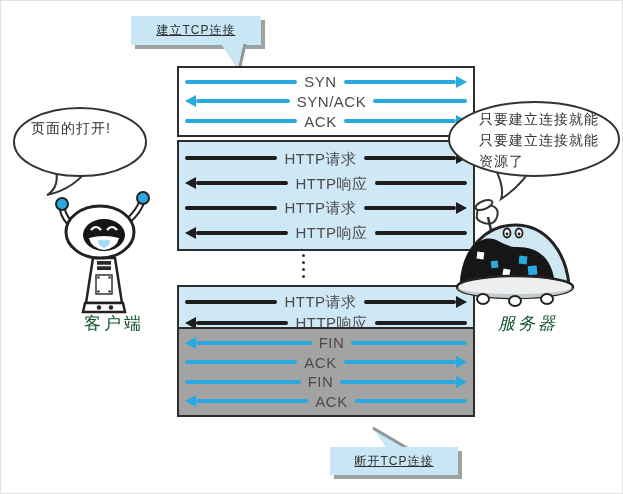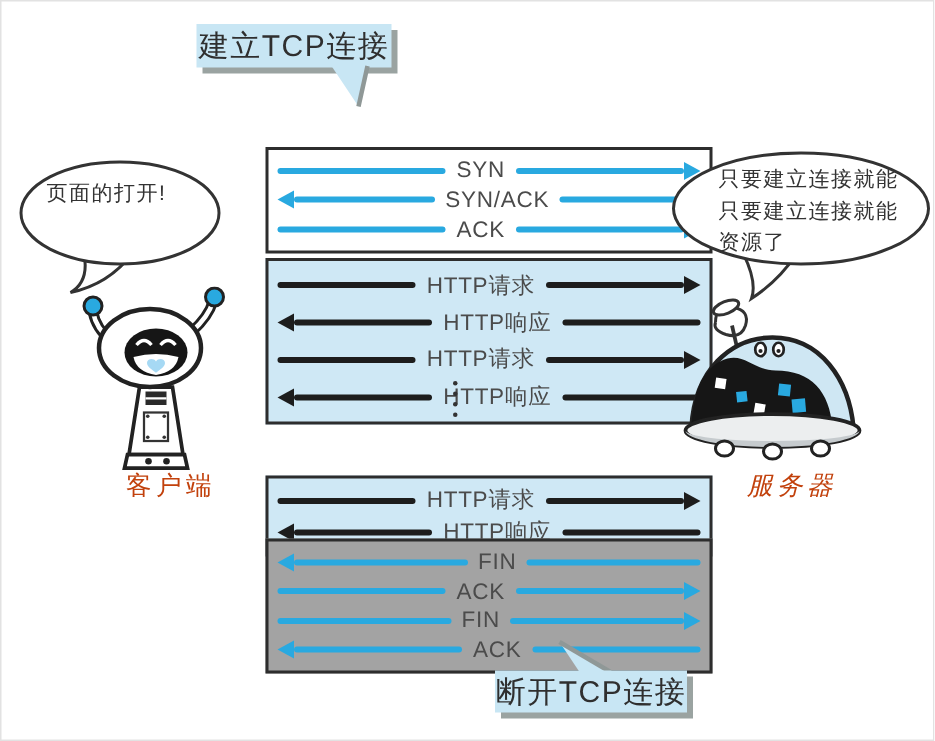--- a/index.html
+++ b/index.html
@@ -3,21 +3,21 @@
 <meta charset="utf-8">
 <style>
   html,body{margin:0;padding:0;background:#fff;}
   body{font-family:"Liberation Sans", sans-serif;}
   #canvas{position:relative;width:623px;height:494px;background:#fff;overflow:hidden;
           border:1px solid #e2e2e2;box-sizing:border-box;}
 
   
   .msgbox{position:absolute;left:176px;width:298px;box-sizing:border-box;
           border:2px solid #2d2d2d;display:flex;flex-direction:column;
-          justify-content:space-around;padding:4px 0;margin-top:32px;}
+          justify-content:space-around;padding:4px 0;}
   #box-handshake{top:65px;height:71px;background:#fff;}
   #box-http-first{top:139px;height:111px;background:#cfe8f5;}
   #box-http-last{top:284px;height:54px;background:#cfe8f5;}
   #box-teardown{top:326px;height:90px;background:#a3a3a3;}
 
   .arrow{display:flex;align-items:center;padding:0 6px;min-height:18px;}
   .arrow.blue{color:#29a9e0;}
   .arrow.dark{color:#1d1d1d;}
   .shaft{flex:1;height:4px;background:currentColor;border-radius:2px;}
   .arrow .label{margin:0 7px;font-size:15px;color:#4b4b4b;white-space:nowrap;
@@ -26,31 +26,31 @@
   .head.r{border-left:11px solid currentColor;}
   .head.l{border-right:11px solid currentColor;}
 
   
   .vdots{position:absolute;left:301px;top:253px;display:flex;flex-direction:column;gap:4px;}
   .vdots i{width:3px;height:3px;background:#333;border-radius:50%;}
 
   
   .callout{position:absolute;background:#c8e6f4;box-shadow:4px 4px 0 #9aa3a1;
            display:flex;align-items:center;justify-content:center;
-           font-size:20px;color:#2f2f2f;letter-spacing:1px;}
+           font-size:12px;color:#2f2f2f;letter-spacing:1px;text-decoration:underline;}
   #callout-top{left:130px;top:15px;width:130px;height:29px;}
   #callout-bottom{left:329px;top:446px;width:128px;height:28px;}
   .tailsvg{position:absolute;}
 
   
   .bubble-text{position:absolute;font-size:14px;line-height:21px;color:#333;
                letter-spacing:1px;white-space:nowrap;}
 
   
-  .actor-label{position:absolute;font-size:17px;color:#c2410c;letter-spacing:3px;
+  .actor-label{position:absolute;font-size:17px;color:#14532d;letter-spacing:3px;
                width:110px;text-align:center;}
   #client-label{left:58px;top:311px;}
   #server-label{left:472px;top:311px;font-style:italic;}
 
   svg{display:block;}
 </style>
 </head>
 <body>
 
 <div id="canvas">

